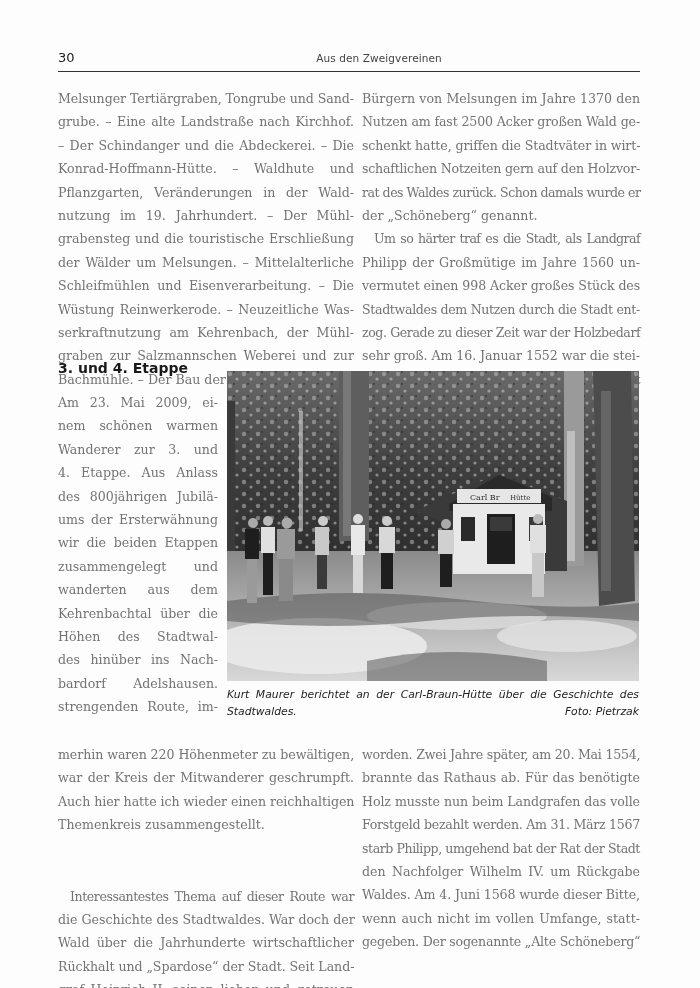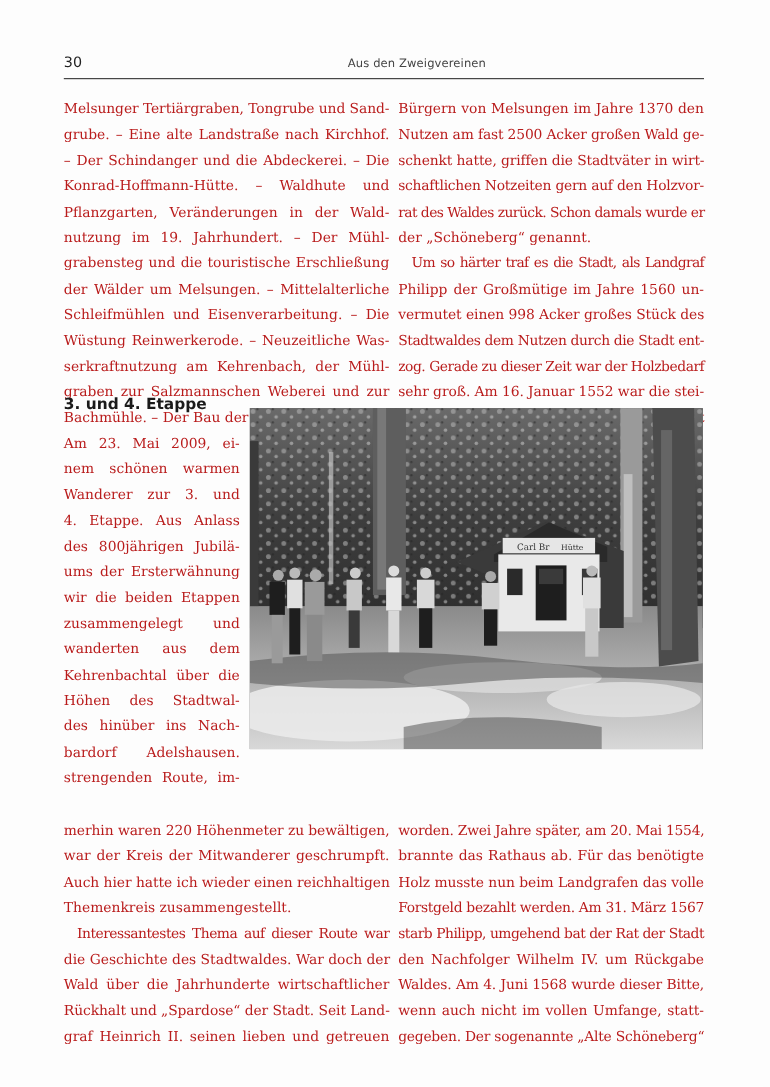--- a/index.html
+++ b/index.html
@@ -4,21 +4,21 @@
 <style>
   html, body { margin: 0; padding: 0; background: #ffffff; }
   body { width: 700px; height: 988px; position: relative; overflow: hidden; color: #1a1a1a; }
   .page { position: absolute; left: 0; top: 0; width: 700px; height: 988px; background: #fdfdfd; }
 
   .header { position: absolute; left: 58px; top: 50px; width: 582px; height: 20px; }
   .page-number { position: absolute; left: 0; top: 0; font-family: "DejaVu Sans", sans-serif; font-size: 13px; color: #222; }
   .running-head { position: absolute; left: 0; right: 0; top: 2px; text-align: center; font-family: "DejaVu Sans", sans-serif; font-size: 10.5px; color: #444; letter-spacing: 0.1px; padding-left: 60px; }
   .header-rule { position: absolute; left: 58px; top: 71px; width: 582px; height: 0; border-top: 1.3px solid #333; }
 
-  .text { font-family: "DejaVu Serif", serif; font-size: 12.6px; line-height: 23.4px; color: #b91c1c; text-align: justify; }
+  .text { font-family: "DejaVu Serif", serif; font-size: 12.6px; line-height: 23.4px; color: #737373; text-align: justify; }
   .line { display: block; white-space: nowrap; text-align: justify; text-align-last: justify; }
   .line.last { text-align-last: left; }
   .line.indent { padding-left: 12px; }
 
   .col-left-top { position: absolute; left: 58px; top: 87px; width: 296px; }
   .col-right-top { position: absolute; left: 362px; top: 87px; width: 278px; }
 
   .section-heading { position: absolute; left: 58px; top: 360px; font-family: "DejaVu Sans", sans-serif; font-weight: bold; font-size: 14px; color: #1a1a1a; }
   .col-narrow { position: absolute; left: 58px; top: 391px; width: 160px; }
   .col-left-bottom { position: absolute; left: 58px; top: 743px; width: 296px; }
@@ -181,27 +181,34 @@
         </g>
         <g>
           <circle cx="311" cy="148" r="5" fill="#bbb"></circle>
           <rect x="303" y="154" width="16" height="28" fill="#e0e0e0"></rect>
           <rect x="305" y="182" width="12" height="44" fill="#c8c8c8"></rect>
         </g>
       </g>
     </svg>
   </div>
 
+  <div class="caption">
+    <span class="cap-line" style="display: block;">Kurt Maurer berichtet an der Carl-Braun-Hütte über die Geschichte des</span>
+    <div class="caption-row2">
+      <span>Stadtwaldes.</span>
+      <span>Foto: Pietrzak</span>
+    </div>
+  </div>
 
   <div class="text col-left-bottom">
     <span class="line" style="display: block; letter-spacing: -0.071px;">merhin waren 220 Höhenmeter zu bewältigen,</span>
     <span class="line" style="display: block;">war der Kreis der Mitwanderer geschrumpft.</span>
     <span class="line" style="display: block; letter-spacing: -0.043px;">Auch hier hatte ich wieder einen reichhaltigen</span>
     <span class="line last" style="display: block;">Themenkreis zusammengestellt.</span>
-    <span class="line indent" style="display: block; letter-spacing: -0.442px;">Interessantestes Thema auf dieser Route war</span>
+    <span class="line indent" style="display: block; letter-spacing: -0.442px; margin-top: 48px;">Interessantestes Thema auf dieser Route war</span>
     <span class="line" style="display: block;">die Geschichte des Stadtwaldes. War doch der</span>
     <span class="line" style="display: block;">Wald über die Jahrhunderte wirtschaftlicher</span>
     <span class="line" style="display: block; letter-spacing: -0.067px;">Rückhalt und „Spardose“ der Stadt. Seit Land-</span>
     <span class="line" style="display: block;">graf Heinrich II. seinen lieben und getreuen</span>
   </div>
 
   <div class="text col-right-bottom">
     <span class="line" style="display: block; letter-spacing: -0.233px;">worden. Zwei Jahre später, am 20. Mai 1554,</span>
     <span class="line" style="display: block;">brannte das Rathaus ab. Für das benötigte</span>
     <span class="line" style="display: block; letter-spacing: -0.073px;">Holz musste nun beim Landgrafen das volle</span>

